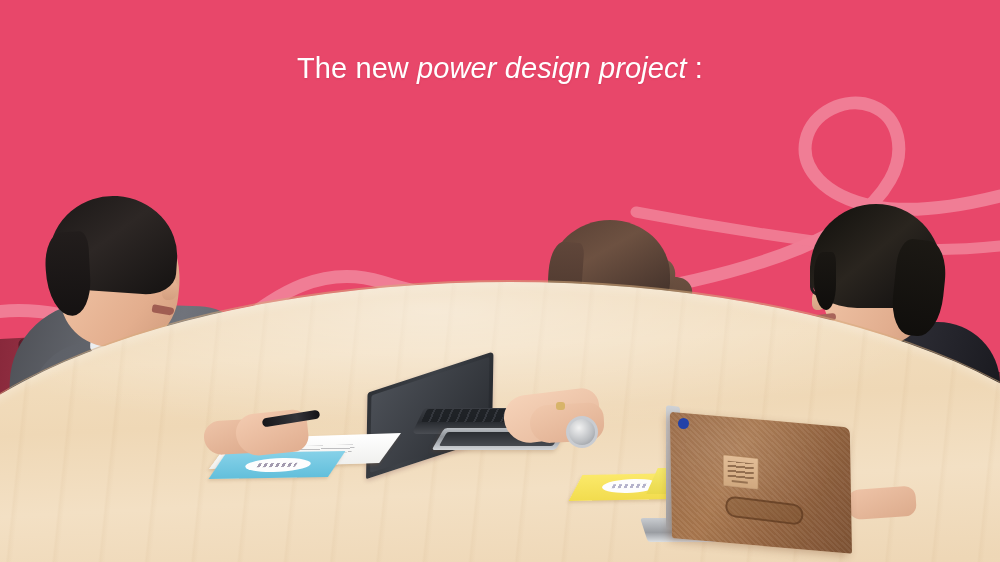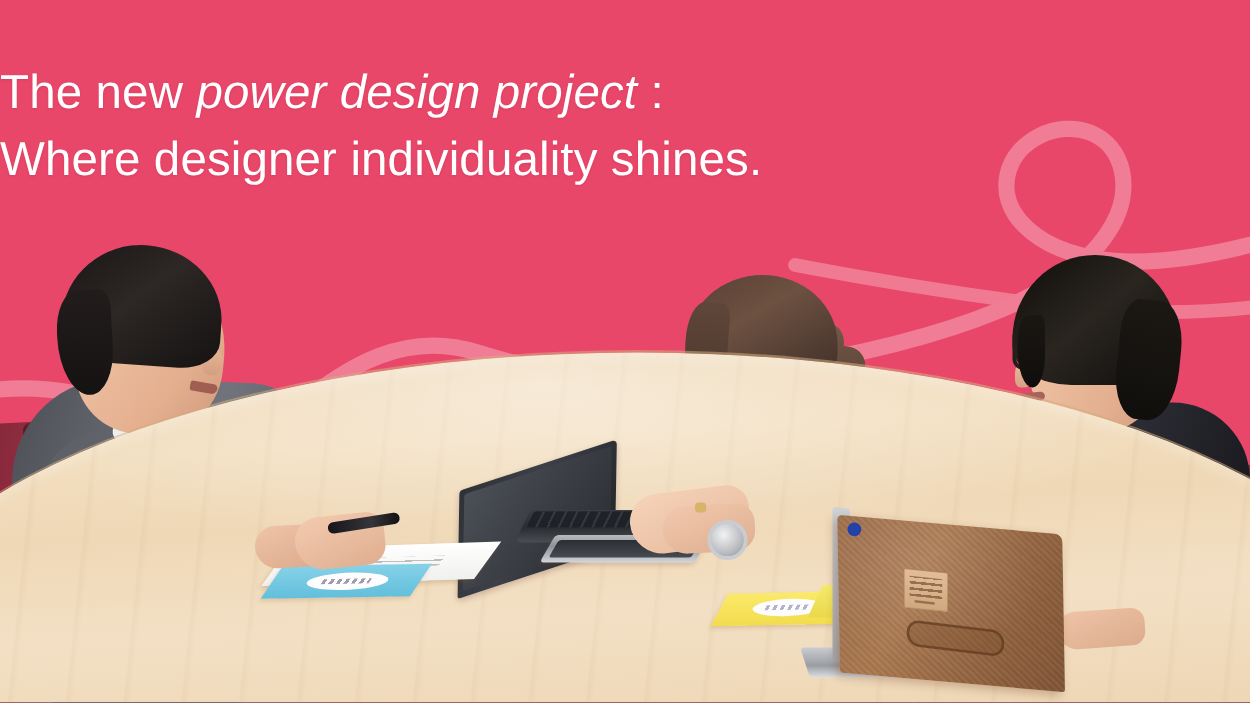--- a/index.html
+++ b/index.html
@@ -28,23 +28,23 @@
     inset: 0;
   }
   .ribbon-layer svg { display: block; width: 1000px; height: 562px; }
 
   
   .headline {
     position: absolute;
     left: 0;
     top: 48px;
     width: 1000px;
-    text-align: left;
+    text-align: center;
     color: #ffffff;
-    font-size: 38px;
+    font-size: 29px;
     line-height: 1.42;
     font-weight: 300;
     letter-spacing: 0.1px;
     text-shadow: 0 1px 2px rgba(150,20,50,0.18);
     white-space: nowrap;
   }
   .headline .ln { display: block; }
   .headline .em {
     font-style: italic;
   }
@@ -729,21 +729,20 @@
                  C198,354 150,342 104,326 C62,312 28,308 -4,312"></path>
       </g>
       <g fill="none" stroke="#f07d95" stroke-width="11" stroke-linecap="round" opacity="0.95">
         <path d="M1000,246 C946,252 882,250 820,242 C746,232 688,222 636,212"></path>
       </g>
     </svg>
   </div>
 
   <div class="headline">
     <span class="ln"><span>The new </span><span class="em">power design project</span><span class="colon"> :</span></span>
-    <span class="ln">Where designer individuality shines.</span>
   </div>
 
   <div class="chair-left"></div>
   <div class="chair-left-edge"></div>
   <div class="chair-right"></div>
   <div class="chair-mid"></div>
   <div class="chair-mid-inner"></div>
   <div class="chair-mid-arm"></div>
 
   <div class="p1">

